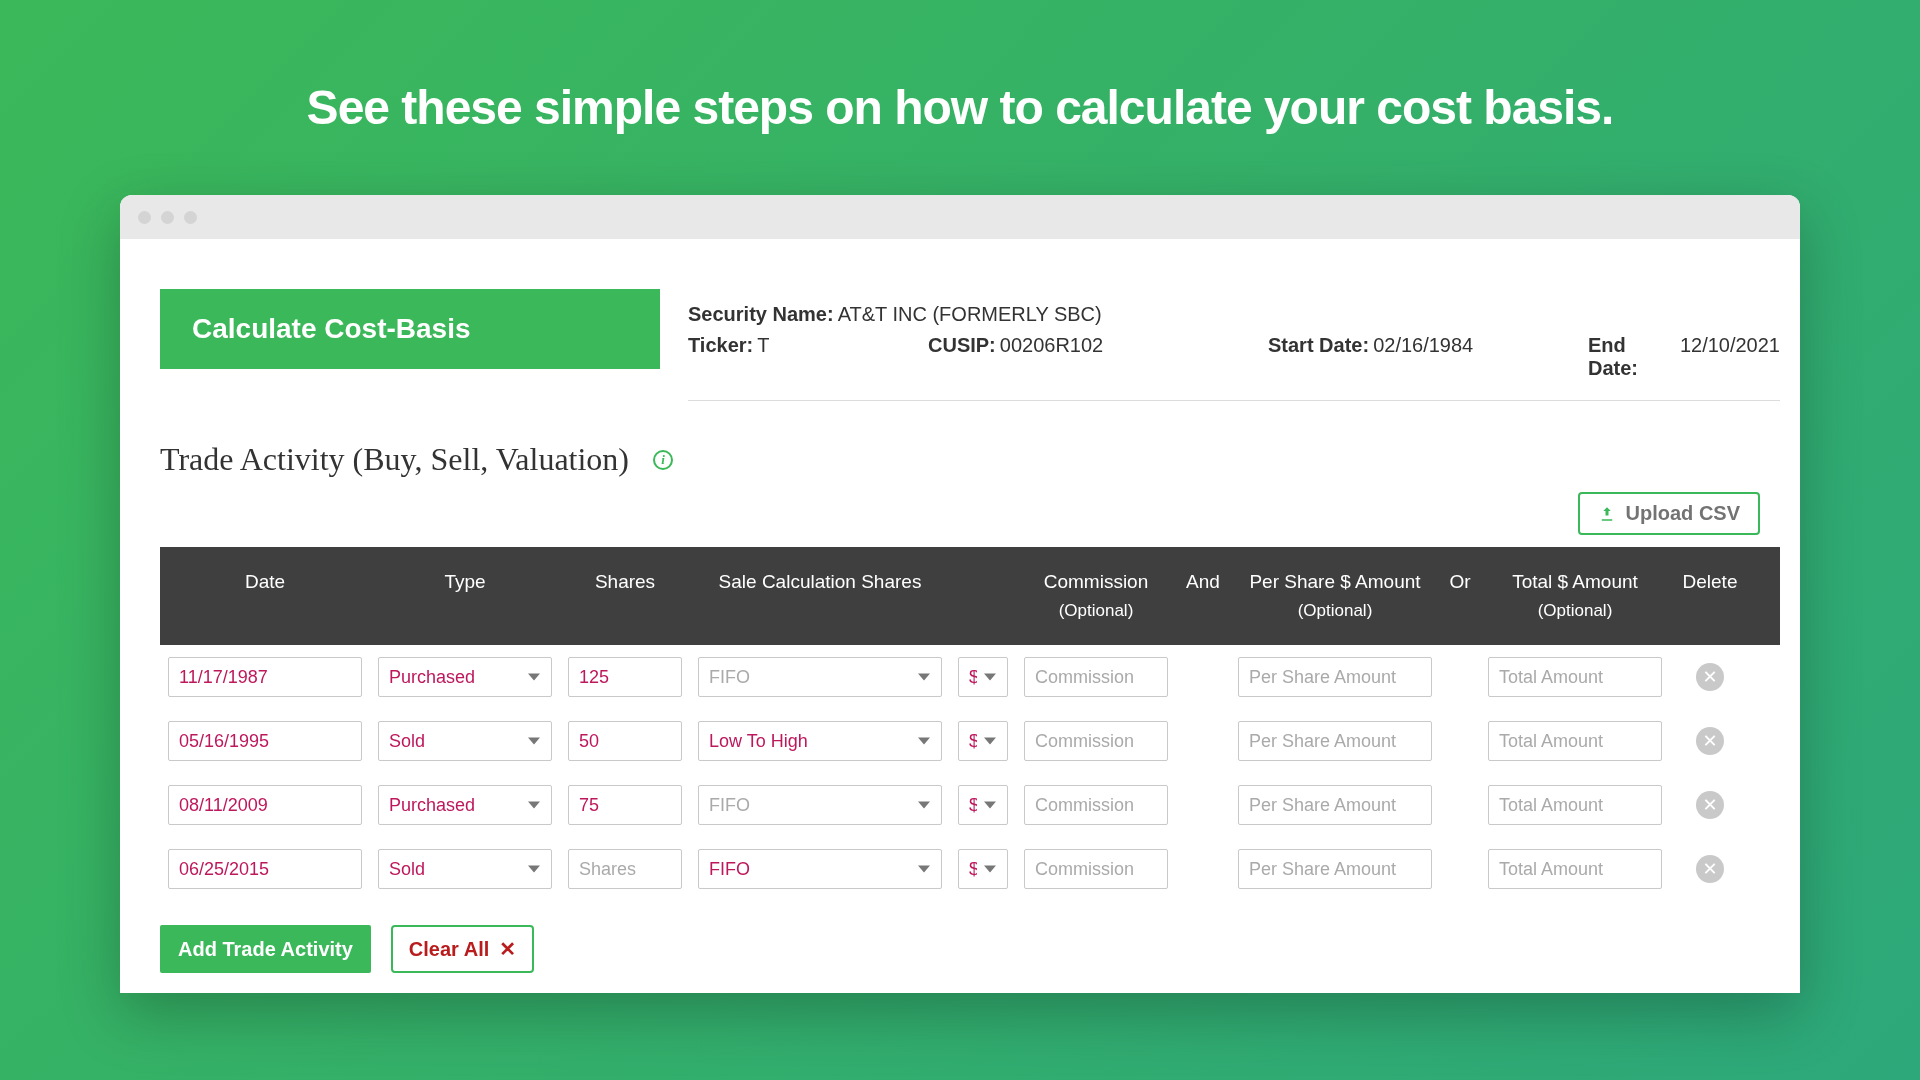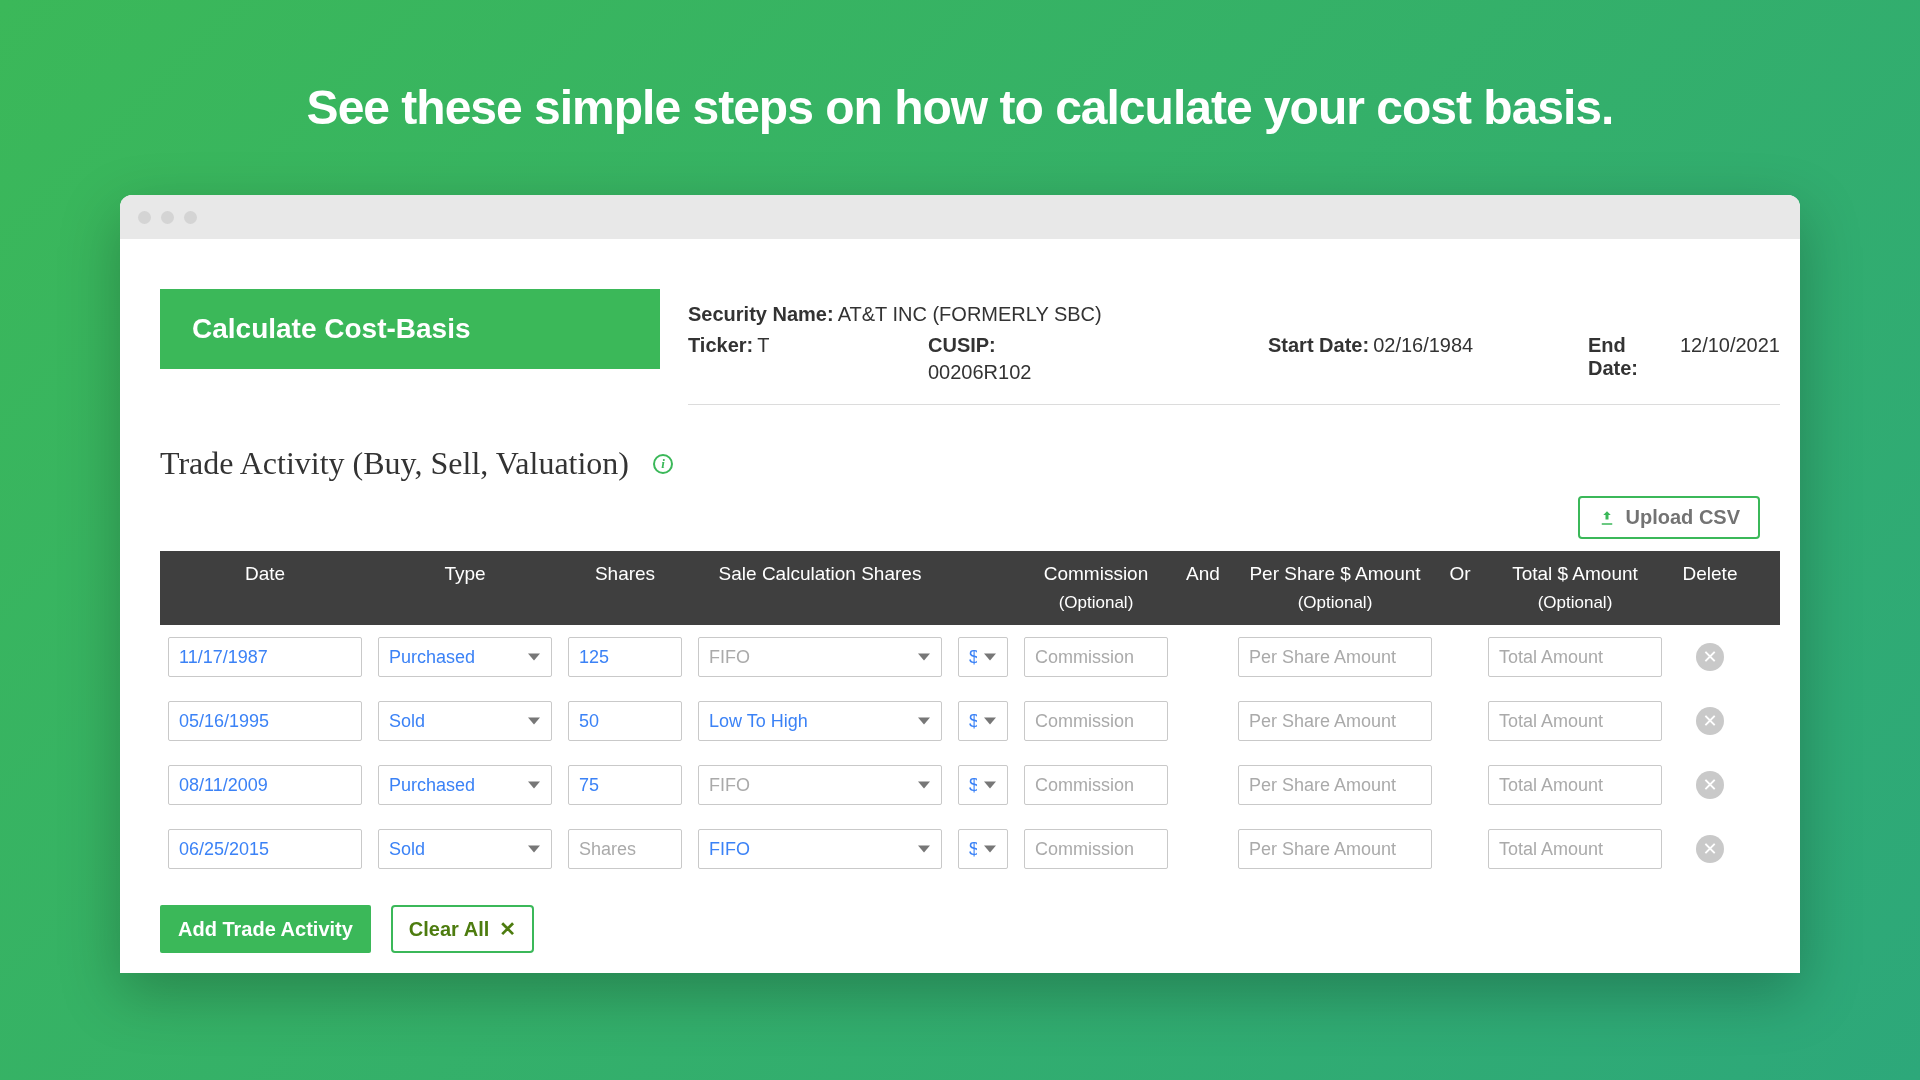--- a/index.html
+++ b/index.html
@@ -95,21 +95,21 @@
   align-items: center;
   gap: 10px;
   cursor: pointer;
 }
 .upload-icon { display:inline-block; width:18px; height:18px; }
 .table-wrap { width: 100%; }
 .thead {
   background: #3f3f3f;
   color: #fff;
   display: flex;
-  padding: 12px 0;
+  padding: 24px 0;
   font-size: 19px;
 }
 .col { padding: 0 8px; text-align: center; }
 .col-date { width: 210px; }
 .col-type { width: 190px; }
 .col-shares { width: 130px; }
 .col-method { width: 260px; }
 .col-curr { width: 66px; }
 .col-comm { width: 160px; }
 .col-and { width: 54px; }
@@ -121,21 +121,21 @@
 .tbody { }
 .trow { display: flex; align-items: center; padding: 12px 0; }
 .trow .col { display:flex; align-items:center; justify-content:center; }
 .inp, .sel {
   width: 100%;
   height: 40px;
   border: 1px solid #c9c9c9;
   border-radius: 2px;
   padding: 0 10px;
   font-size: 18px;
-  color: #3b82f6;
+  color: #be185d;
   background:#fff;
 }
 .inp::placeholder { color:#aaa; }
 .sel {
   appearance: none;
   background-image: none;
   position: relative;
   padding-right: 30px;
 }
 .sel-wrap { position: relative; width: 100%; }
@@ -169,21 +169,21 @@
   color: #fff;
   border: none;
   padding: 12px 18px;
   font-size: 20px;
   font-weight: 700;
   border-radius: 2px;
   cursor: pointer;
 }
 .btn-outline {
   background: #fff;
-  color: #4d7c0f;
+  color: #b91c1c;
   border: 2px solid #3bb859;
   padding: 10px 16px;
   font-size: 20px;
   font-weight: 700;
   border-radius: 4px;
   cursor: pointer;
   display:inline-flex; align-items:center; gap:10px;
 }
 .x-icon { font-weight:900; }
 </style>
@@ -206,21 +206,21 @@
           <div class="meta-item">
             <span class="meta-label">Security Name:</span>
             <span>AT&amp;T INC (FORMERLY SBC)</span>
           </div>
         </div>
         <div class="meta-line">
           <div class="meta-item" style="min-width:200px;">
             <span class="meta-label">Ticker:</span>
             <span>T</span>
           </div>
-          <div class="meta-item" style="min-width:240px;flex-direction:column;">
+          <div class="meta-item" style="min-width:240px;">
             <span class="meta-label">CUSIP:</span>
             <span>00206R102</span>
           </div>
           <div class="meta-item" style="min-width:280px; margin-left:60px;">
             <span class="meta-label">Start Date:</span>
             <span>02/16/1984</span>
           </div>
           <div class="meta-item">
             <span class="meta-label">End Date:</span>
             <span>12/10/2021</span>

